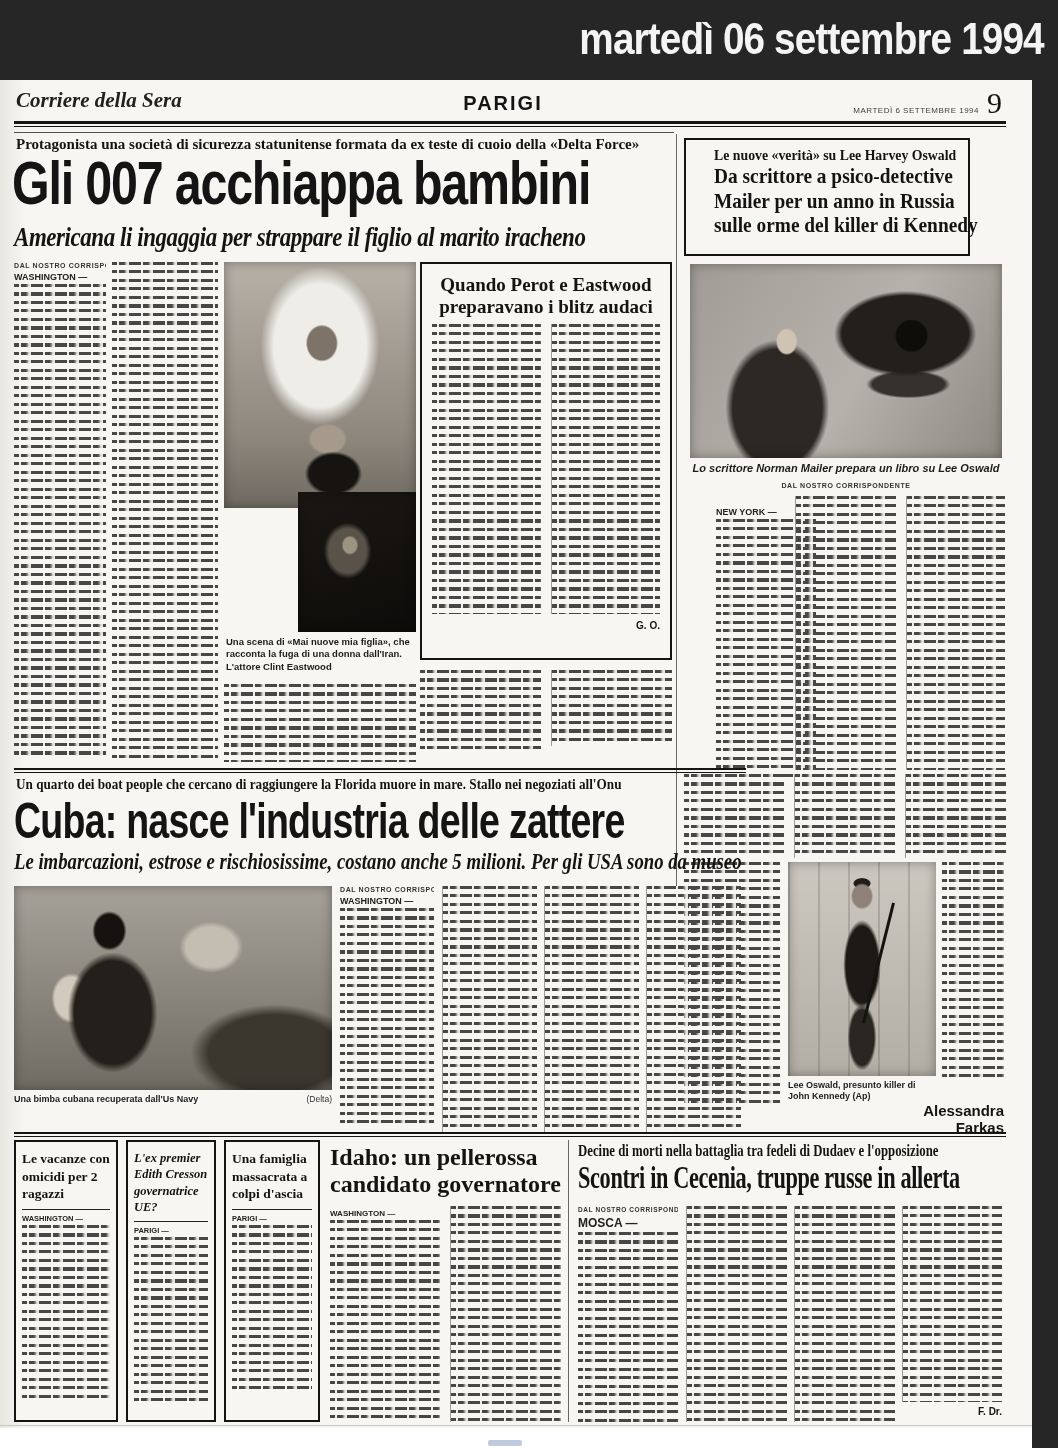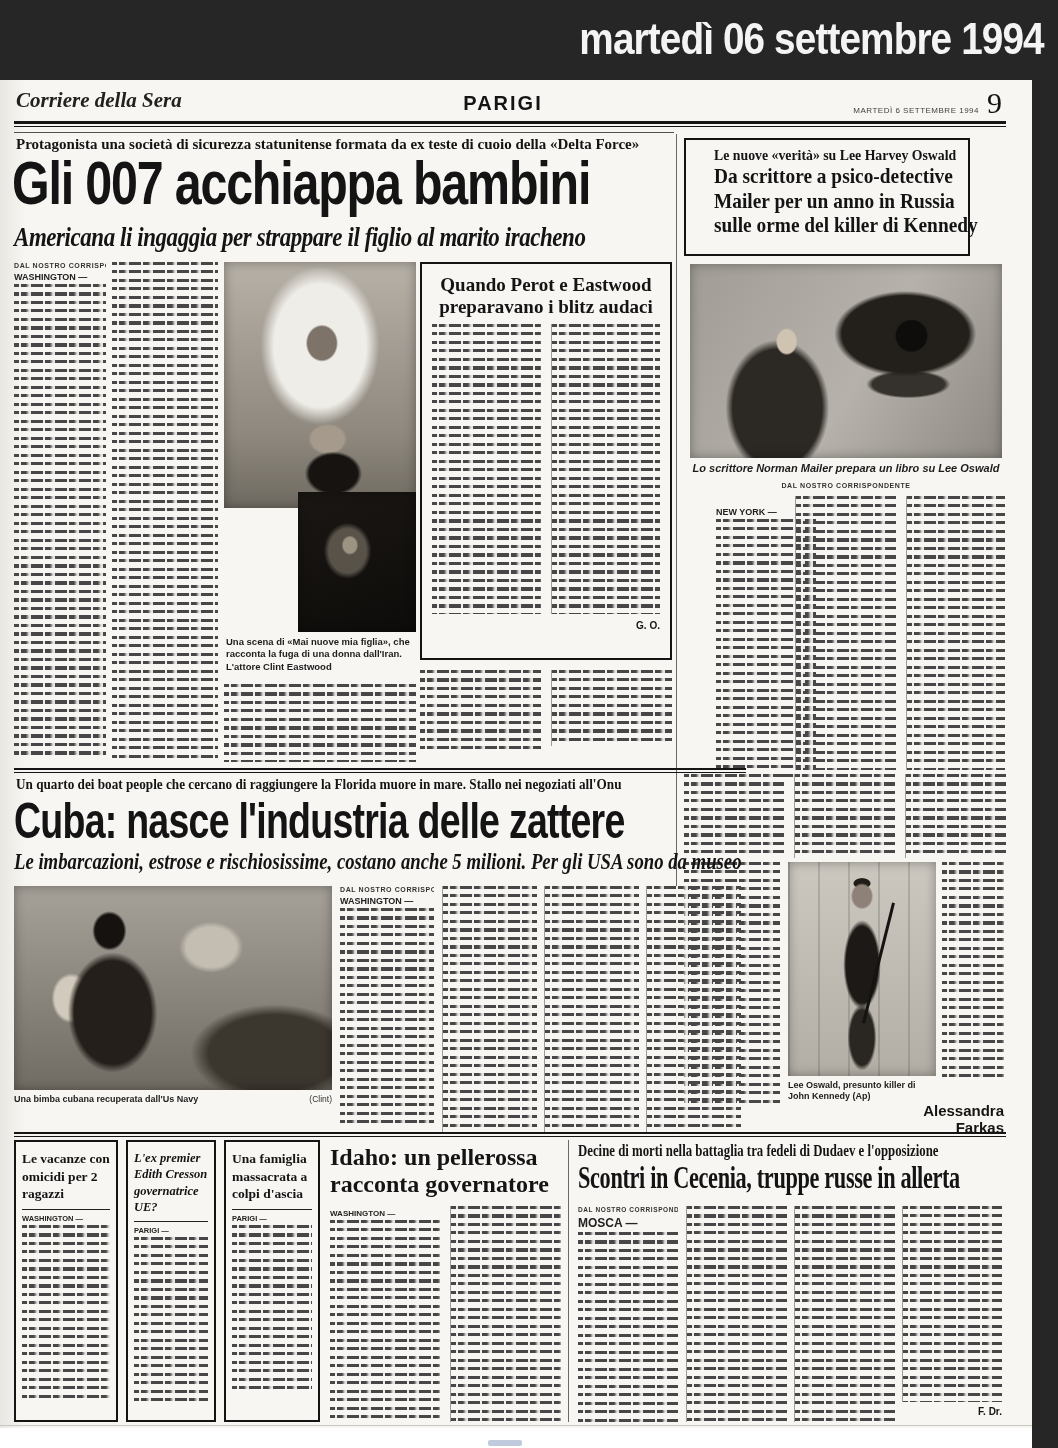--- a/index.html
+++ b/index.html
@@ -178,21 +178,21 @@
     <div class="abs sig sans" style="left:880px;top:1022px;width:124px;font-size:15px;">Alessandra Farkas</div>
 
     <div class="abs" style="left:14px;top:688px;width:732px;height:2px;border-top:2px solid #151515;border-bottom:1px solid #151515;"></div>
     <div class="abs serif" style="left:16px;top:696px;font-size:15px;font-weight:bold;transform:scaleX(0.88);transform-origin:0 0;white-space:nowrap;">Un quarto dei boat people che cercano di raggiungere la Florida muore in mare. Stallo nei negoziati all'Onu</div>
     <div class="abs sans nowrapT" style="left:14px;top:712px;font-size:50px;font-weight:800;letter-spacing:-1px;transform:scaleX(0.75);">Cuba: nasce l'industria delle zattere</div>
     <div class="abs serif nowrapT" style="left:14px;top:768px;font-size:24px;font-style:italic;font-weight:600;transform:scaleX(0.78);">Le imbarcazioni, estrose e rischiosissime, costano anche 5 milioni. Per gli USA sono da museo</div>
 
     <div class="abs photo ph-cuba" style="left:14px;top:806px;width:318px;height:204px;"></div>
     <div class="abs" style="left:14px;top:1014px;width:318px;display:flex;justify-content:space-between;">
       <span class="sans cap" style="font-size:9px;">Una bimba cubana recuperata dall'Us Navy</span>
-      <span class="sans" style="font-size:8.5px;color:#333;">(Clint)</span>
+      <span class="sans" style="font-size:8.5px;color:#333;">(Delta)</span>
     </div>
     <div class="abs" style="left:340px;top:806px;width:94px;height:246px;">
       <div class="byline">DAL NOSTRO CORRISPONDENTE</div>
       <div class="dateline">WASHINGTON —</div>
       <div class="fz" style="height:218px;"></div>
     </div>
     <div class="abs fz rule-l" style="left:442px;top:806px;width:94px;height:246px;"></div>
     <div class="abs fz rule-l" style="left:544px;top:806px;width:94px;height:246px;"></div>
     <div class="abs fz rule-l" style="left:646px;top:806px;width:94px;height:246px;"></div>
 
@@ -212,21 +212,21 @@
     </div>
     <div class="abs boxed" style="left:224px;top:1060px;width:96px;height:282px;box-sizing:border-box;padding:8px 6px;">
       <div class="serif" style="font-size:13.5px;font-weight:800;line-height:1.3;">Una famiglia massacrata a colpi d'ascia</div>
       <div style="border-top:1px solid #222;margin:6px 0 4px 0;"></div>
       <div class="dateline" style="font-size:7.5px;">PARIGI —</div>
       <div class="fz" style="height:170px;"></div>
     </div>
 
     <div class="abs serif" style="left:330px;top:1064px;width:232px;font-size:24px;font-weight:800;line-height:1.12;">
       <div>Idaho: un pellerossa</div>
-      <div>racconta governatore</div>
+      <div>candidato governatore</div>
     </div>
     <div class="abs" style="left:330px;top:1126px;width:110px;height:216px;">
       <div class="dateline" style="font-size:8px;">WASHINGTON —</div>
       <div class="fz" style="height:200px;"></div>
     </div>
     <div class="abs fz rule-l" style="left:450px;top:1126px;width:110px;height:216px;"></div>
 
     <div class="abs" style="left:568px;top:1060px;height:282px;border-left:1px solid #6b6964;"></div>
 
     <div class="abs serif" style="left:578px;top:1062px;font-size:16px;font-weight:bold;transform:scaleX(0.8);transform-origin:0 0;white-space:nowrap;">Decine di morti nella battaglia tra fedeli di Dudaev e l'opposizione</div>

